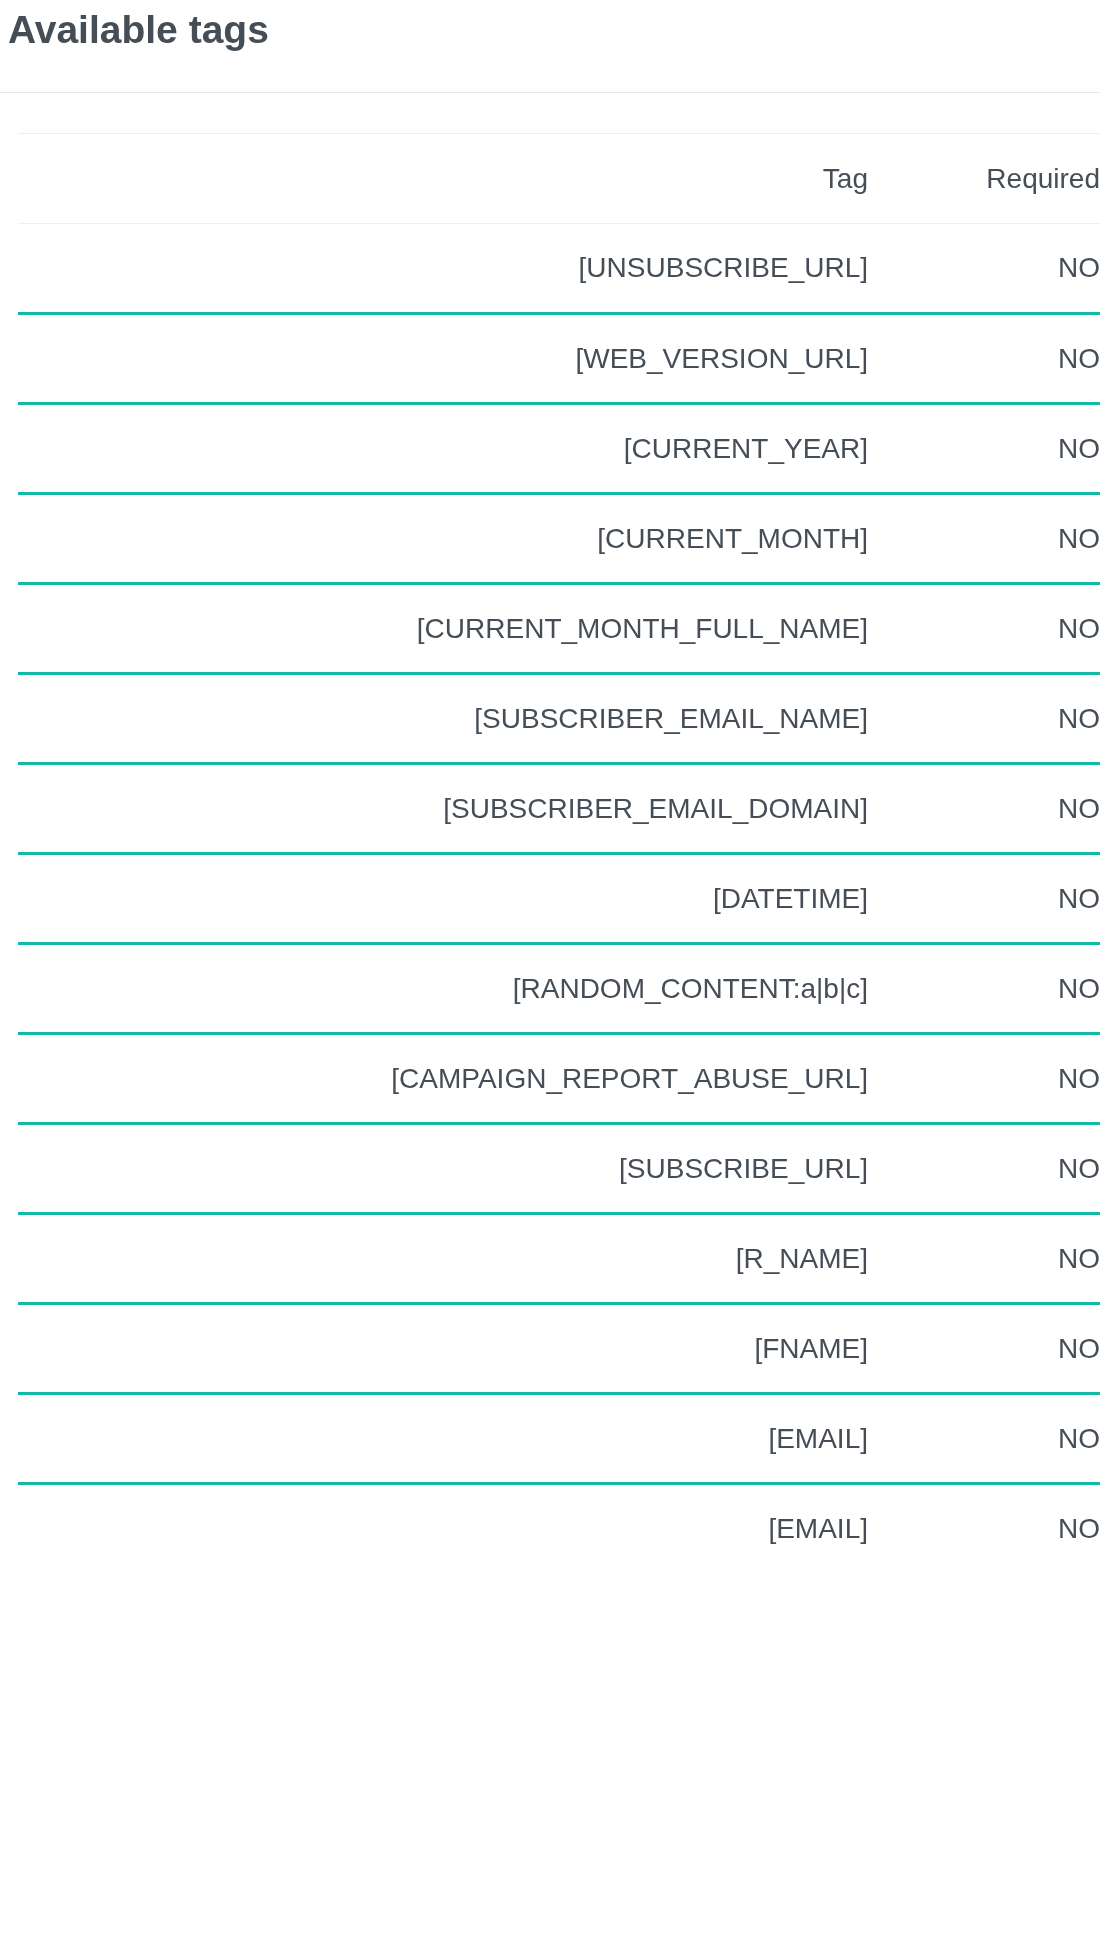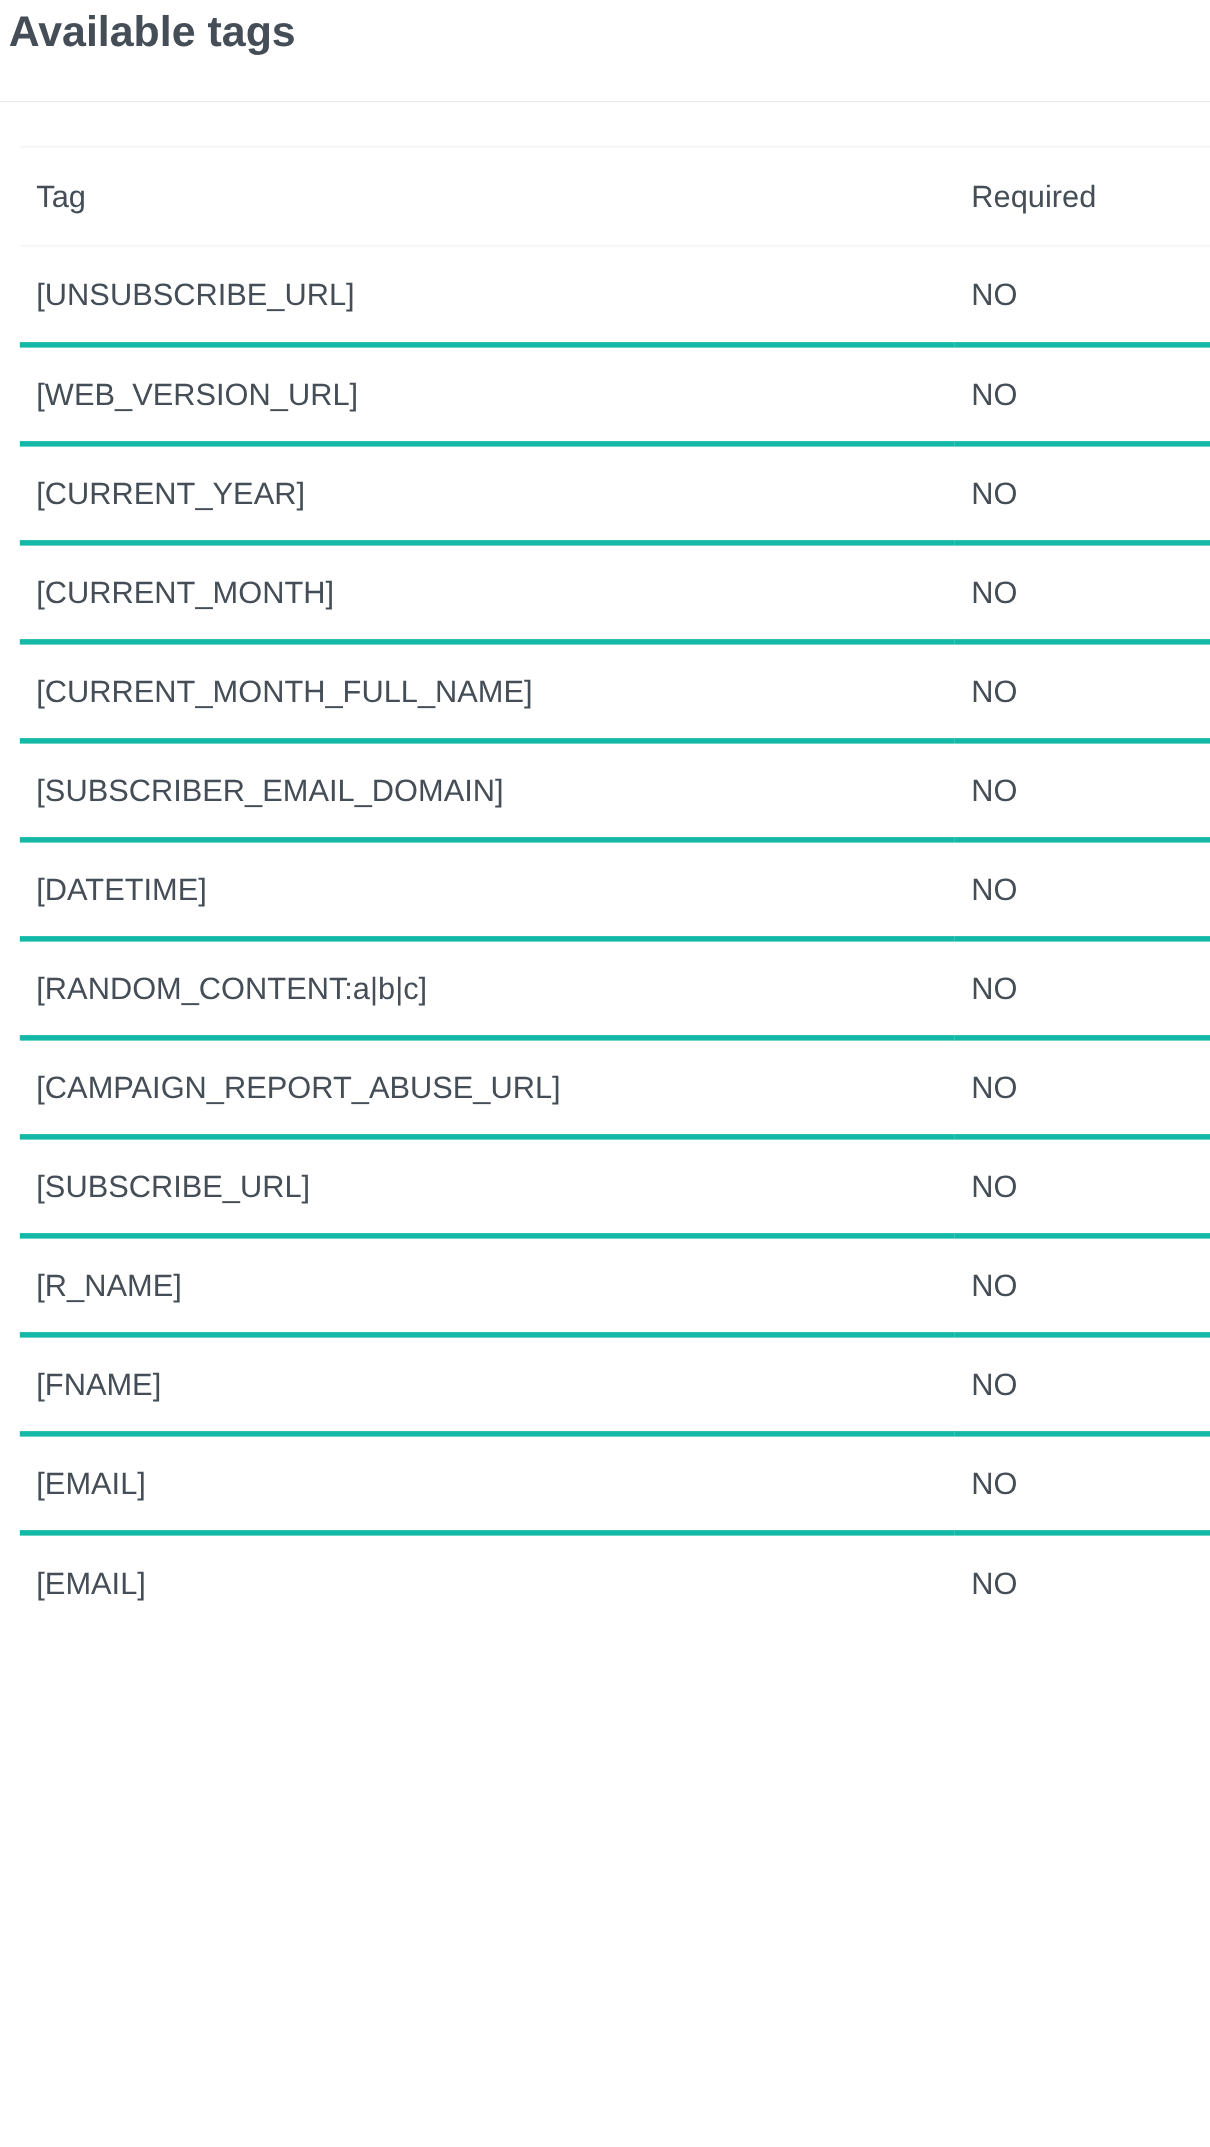--- a/index.html
+++ b/index.html
@@ -40,31 +40,31 @@
   }
   table.tags-table col.col-tag { width: 850px; }
   table.tags-table col.col-required { width: 232px; }
   .tags-table th,
   .tags-table td {
     height: 90px;
     padding: 0 0 0 15px;
     font-size: 28px;
     font-weight: 400;
     color: #454e57;
-    text-align: left;
+    text-align: right;
     vertical-align: middle;
     white-space: nowrap;
     overflow: hidden;
   }
   .tags-table thead th {
     border-top: 1px solid #efefef;
     border-bottom: 1px solid #efefef;
   }
   .tags-table tbody td {
-    border-bottom: 5px solid #14b8a6;
+    border-bottom: 3px solid #14b8a6;
   }
   .tags-table tbody tr:last-child td {
     border-bottom: none;
   }
 </style>
 </head>
 <body>
 
 <h1 class="page-title">Available tags</h1>
 
@@ -104,20 +104,24 @@
     <td>NO</td>
   </tr>
 
 
 
   <tr>
     <td>[CURRENT_MONTH_FULL_NAME]</td>
     <td>NO</td>
   </tr>
 
+  <tr>
+    <td>[SUBSCRIBER_EMAIL_NAME]</td>
+    <td>NO</td>
+  </tr>
 
   <tr>
     <td>[SUBSCRIBER_EMAIL_DOMAIN]</td>
     <td>NO</td>
   </tr>
 
   <tr>
     <td>[DATETIME]</td>
     <td>NO</td>
   </tr>

